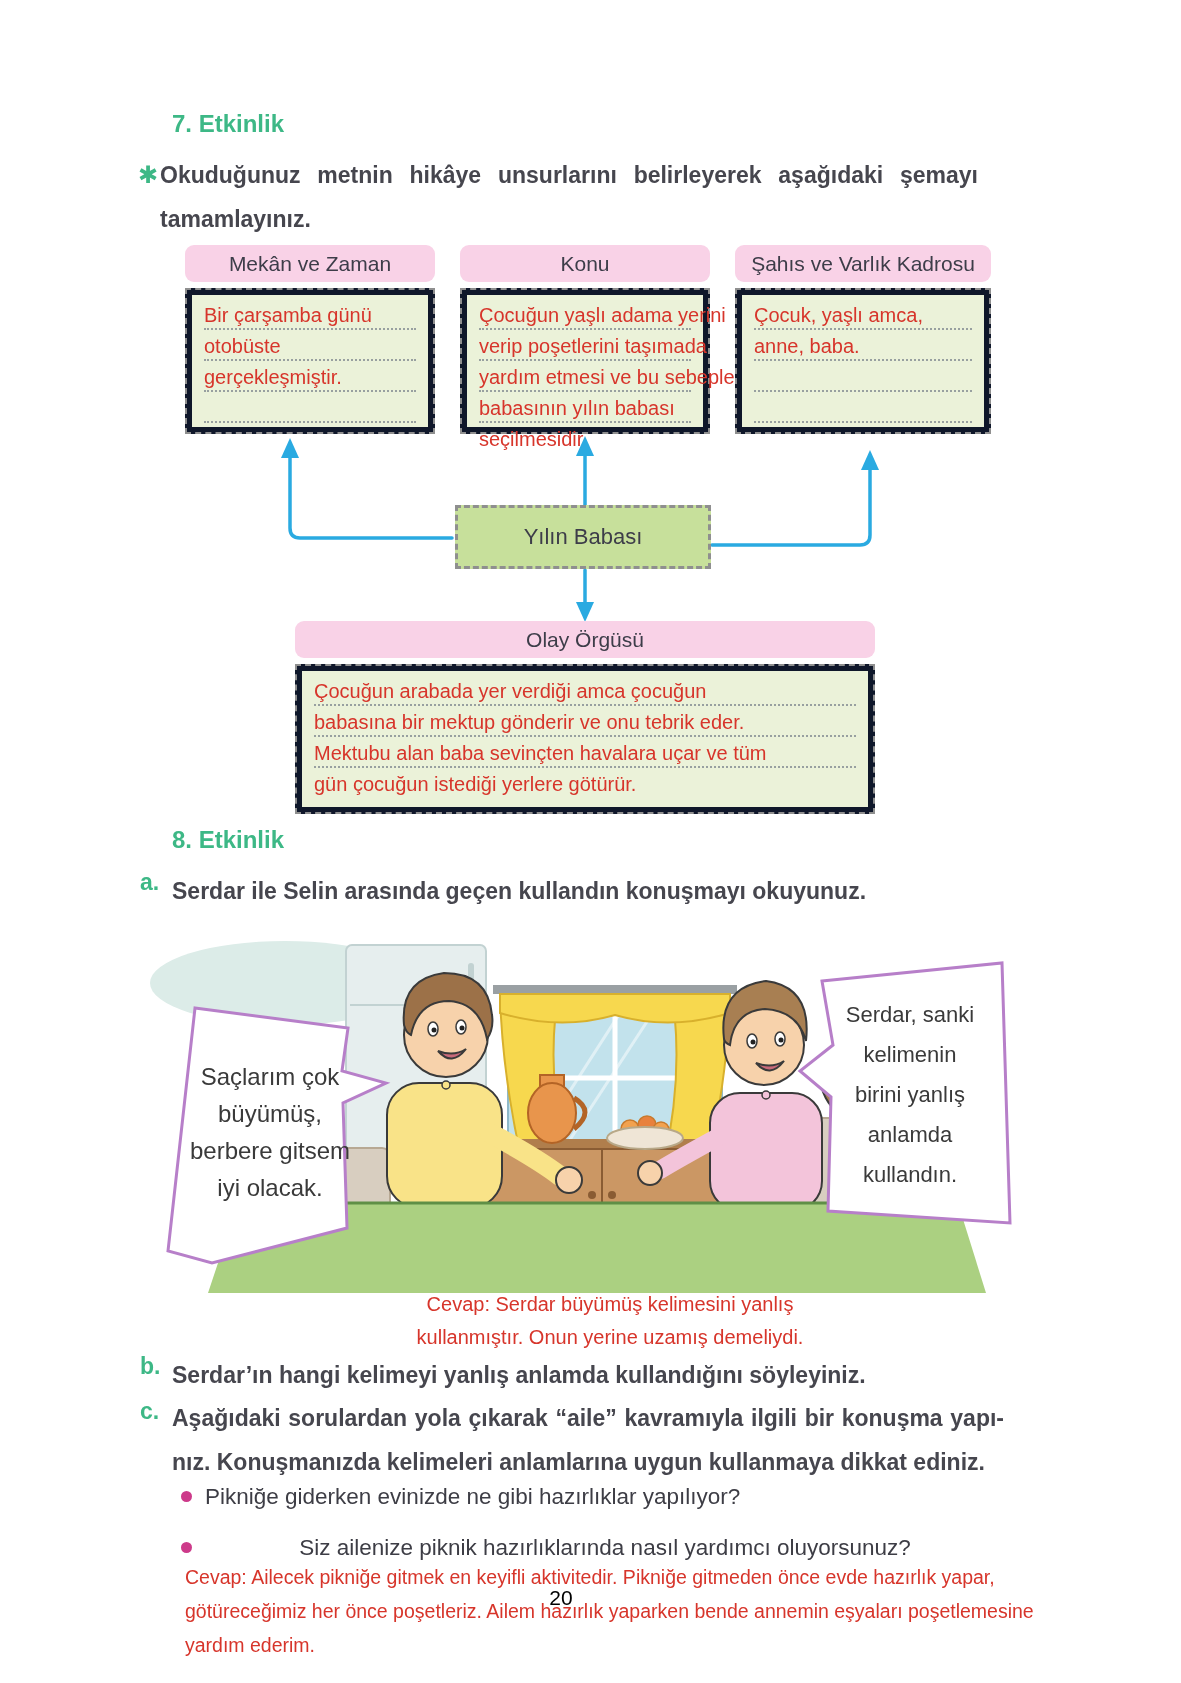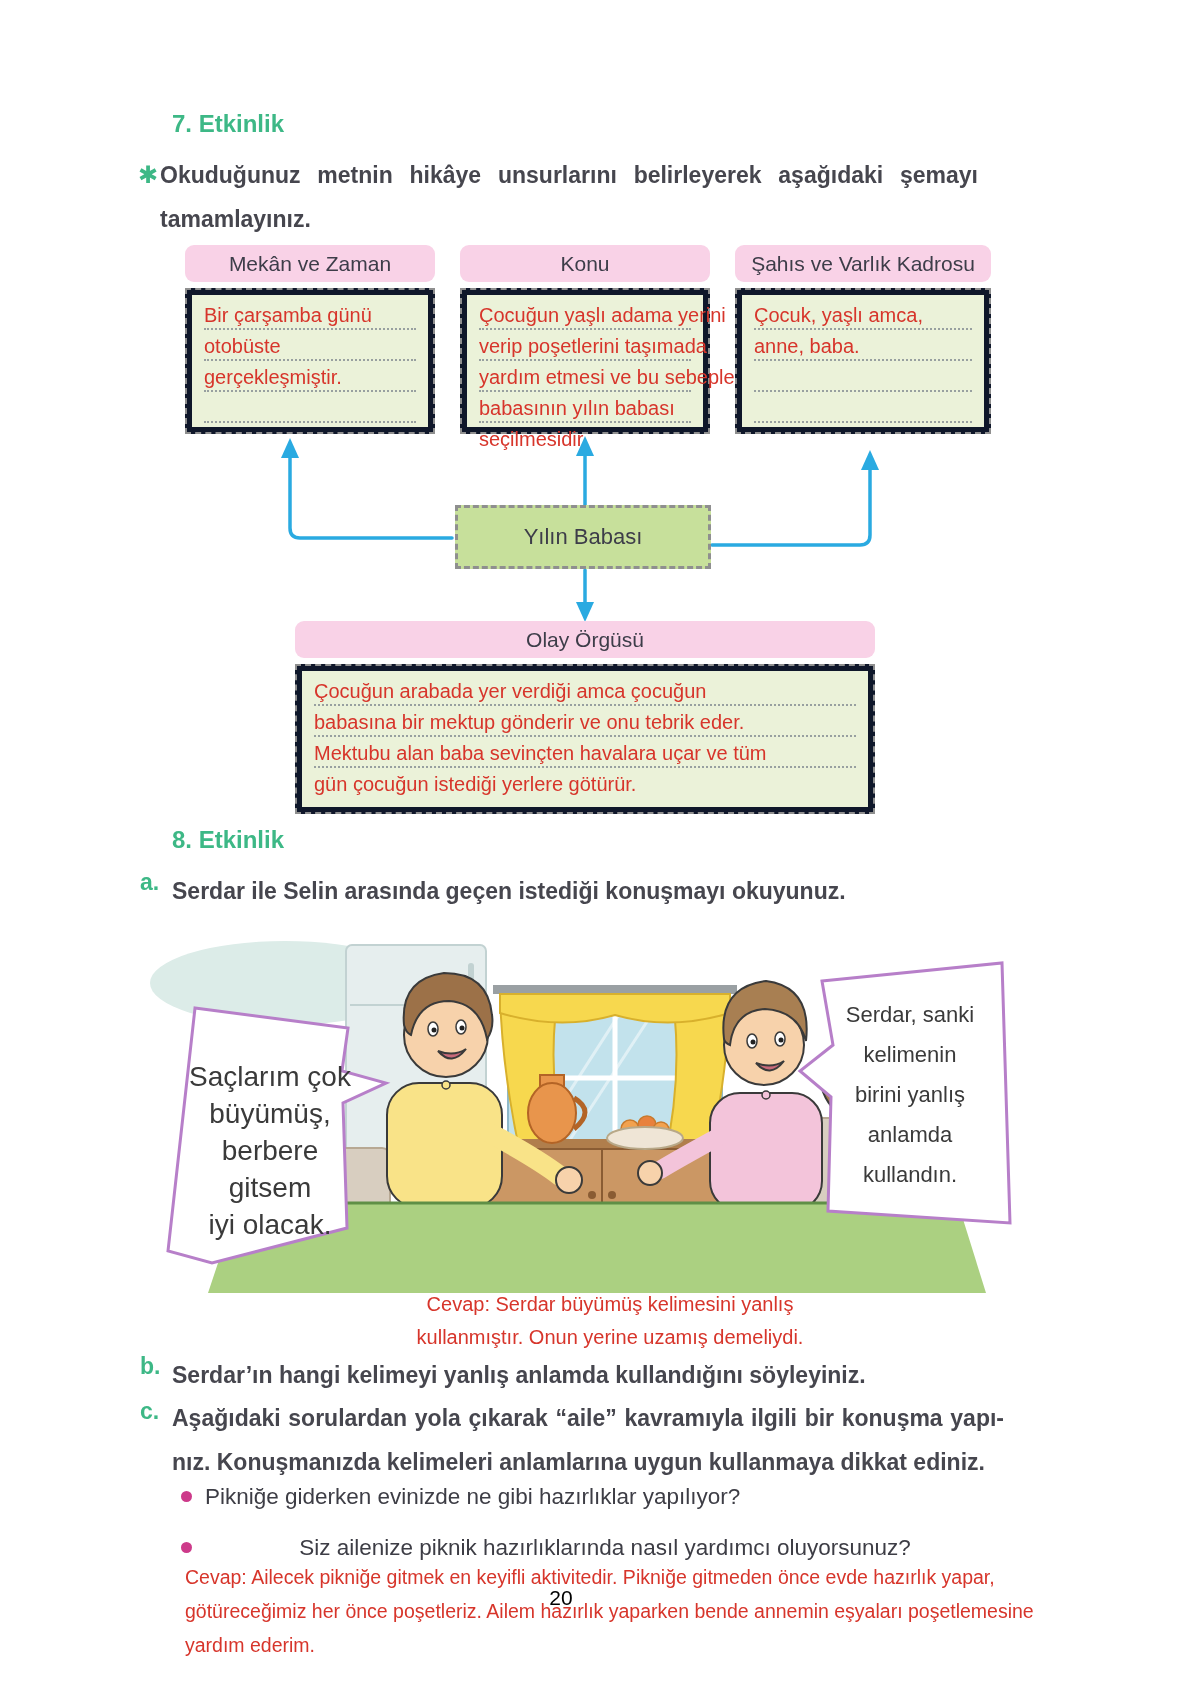--- a/index.html
+++ b/index.html
@@ -33,21 +33,21 @@
   
   .red-answer{color:#d7352b;font-size:20px;line-height:33px;}
   .red-answer-small{color:#d7352b;font-size:19.5px;line-height:34px;}
 
   
   .q-text{font-size:22.5px;color:#3d3d45;line-height:30px;}
   .q-dot{width:11px;height:11px;border-radius:50%;background:#cd3a8a;}
 
   
   .bubble-text{color:#3a3a3a;text-align:center;}
-  #lbubble-text{left:30px;top:125px;width:180px;font-size:28px;line-height:37px;}
+  #lbubble-text{left:30px;top:125px;width:180px;font-size:24px;line-height:37px;}
   #rbubble-text{left:670px;top:62px;width:180px;font-size:22px;line-height:40px;}
 
   .pagenum{width:1122px;text-align:center;font-size:21px;color:#000000;}
 </style>
 </head>
 <body>
 
 <div class="page">
 
   <div class="abs h-green" style="left:172px;top:110px;">7. Etkinlik</div>
@@ -113,21 +113,21 @@
       <div class="aline">babasına bir mektup gönderir ve onu tebrik eder.</div>
       <div class="aline">Mektubu alan baba sevinçten havalara uçar ve tüm</div>
       <div class="aline no-dot">gün çocuğun istediği yerlere götürür.</div>
     </div>
   </div>
   <div class="abs hdr" style="left:295px;top:621px;width:580px;">Olay Örgüsü</div>
 
   <div class="abs h-green" style="left:172px;top:826px;">8. Etkinlik</div>
 
   <div class="abs item-label" style="left:140px;top:869px;">a.</div>
-  <div class="abs item-text" style="left:172px;top:869px;width:840px;">Serdar ile Selin arasında geçen istediği konuşmayı okuyunuz.</div>
+  <div class="abs item-text" style="left:172px;top:869px;width:840px;">Serdar ile Selin arasında geçen kullandın konuşmayı okuyunuz.</div>
 
   <div class="abs" style="left:150px;top:933px;width:890px;height:360px;">
     <svg width="890" height="360" viewBox="0 0 890 360">
 
       <ellipse cx="135" cy="50" rx="135" ry="42" fill="#dcece8"></ellipse>
       <g>
         <rect x="196" y="12" width="140" height="218" rx="6" fill="#e6eeee" stroke="#c2d2d2" stroke-width="2"></rect>
         <line x1="200" y1="72" x2="332" y2="72" stroke="#c2d2d2" stroke-width="2"></line>
         <rect x="318" y="30" width="6" height="28" rx="3" fill="#c2d2d2"></rect>
       </g>

